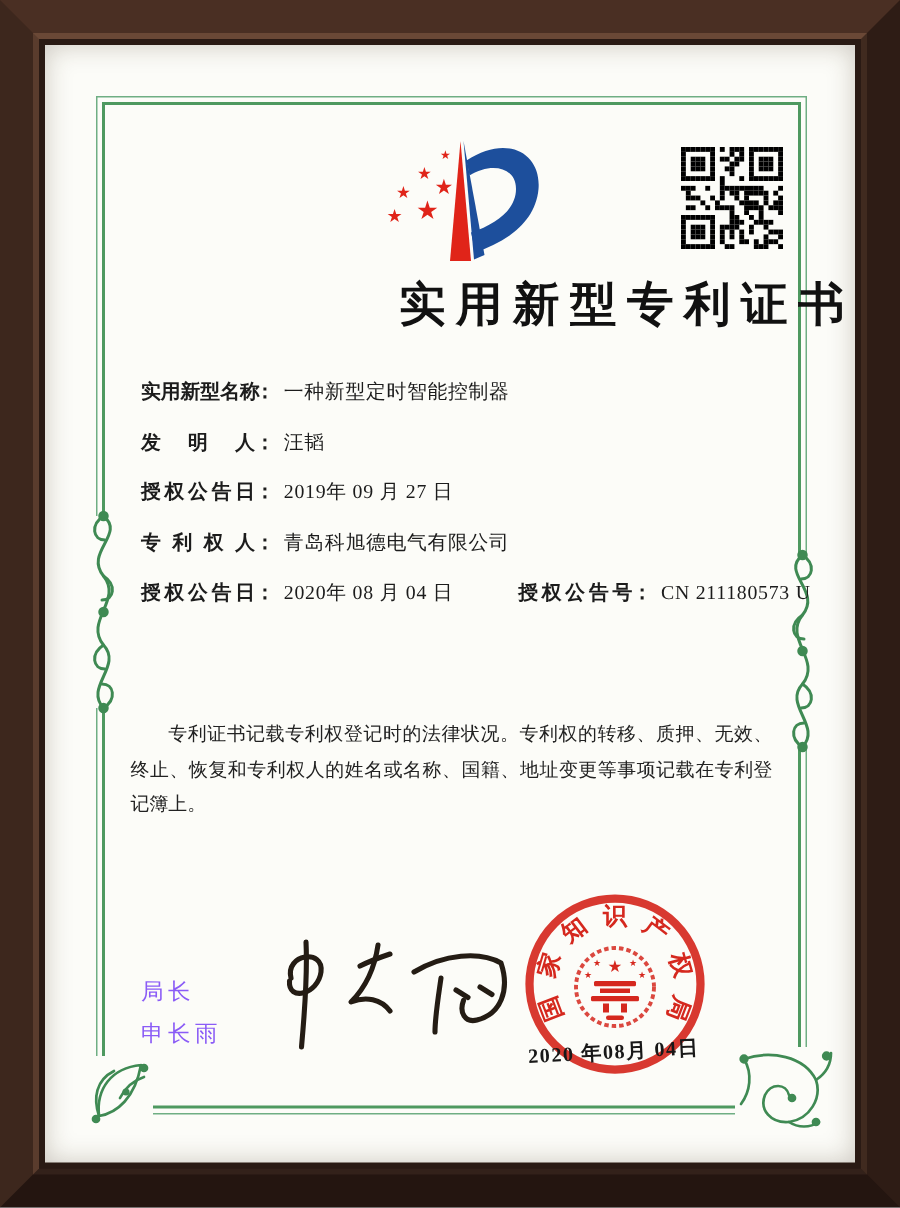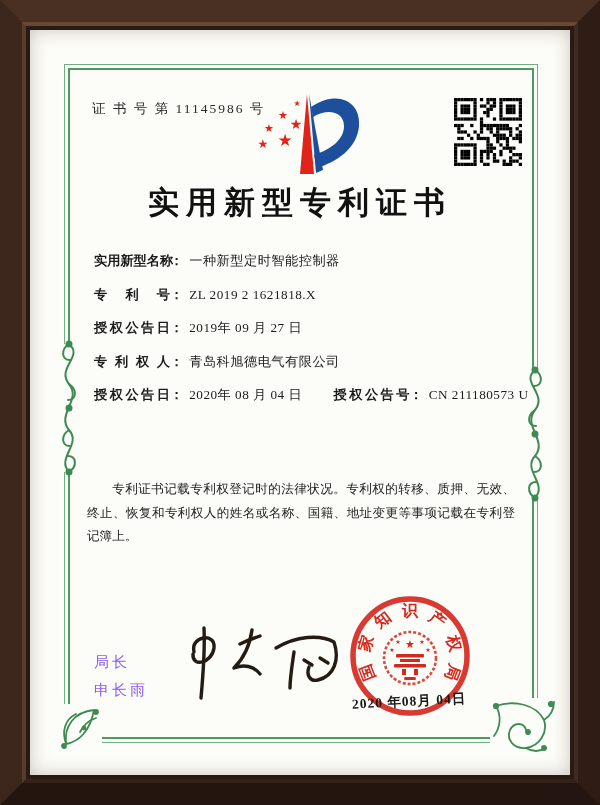--- a/index.html
+++ b/index.html
@@ -12,28 +12,28 @@
          border:4px solid;border-color:#6a4836 #402a1f #33211a #5a3c2d;}
   .paper{position:absolute;left:30px;top:30px;width:540px;height:745px;
          background:#fcfcf8;box-shadow:inset 0 0 18px rgba(60,40,20,.25);}
   
   .gb-outer,.gb-inner{position:absolute;box-sizing:border-box;border-style:solid;}
   .gb-outer{left:34px;top:34px;width:474px;height:679px;border-width:1px;}
   .gb-inner{left:38px;top:38px;width:466px;height:671px;border-width:2px;}
   .cert-no{position:absolute;left:62px;top:70px;font-size:13.5px;letter-spacing:2px;color:#2a2a2a;}
   .logo{position:absolute;left:220px;top:52px;}
   .qr{position:absolute;left:424px;top:68px;}
-  .title{position:absolute;left:0;top:152px;width:100%;text-align:center;
+  .title{position:absolute;left:0;top:152px;width:100%;text-align:right;
          font-size:31px;font-weight:bold;letter-spacing:7px;color:#111;}
   .fields{position:absolute;left:64px;top:222px;width:420px;font-size:13.2px;color:#1c1c1c;}
   .field-row{height:33.5px;white-space:nowrap;}
   .field-label{display:inline-block;width:76px;text-align:justify;text-align-last:justify;font-weight:bold;}
   .colon{font-weight:bold;margin-right:6px;}
   .field-value{letter-spacing:.5px;}
-  .pair2{margin-left:28px;}
+  .pair2{margin-left:40px;}
   .paras{position:absolute;left:57px;top:448px;width:428px;font-size:12.6px;line-height:23.5px;
          color:#222;text-align:justify;}
   .paras p{margin:0;text-indent:2em;}
   .signer{position:absolute;left:64px;top:618px;font-size:15px;letter-spacing:3px;color:#8b5cf6;line-height:28px;}
   .signature{position:absolute;left:138px;top:588px;}
   .seal{position:absolute;left:318px;top:564px;}
   .seal-date{position:absolute;left:322px;top:662px;width:140px;font-size:13.5px;font-weight:bold;
              color:#181818;transform:rotate(-3deg);letter-spacing:1px;}
   .patch{position:absolute;background:#fcfcf8;}
   .orn{position:absolute;}
@@ -94,21 +94,20 @@
         <path d="M8,12 C14,22 12,34 6,42"></path>
           <path d="M56,26 C62,22 66,16 66,8"></path>
         <path d="M38,54 C44,58 52,58 58,54"></path>
         <circle cx="8" cy="12" r="2.2" fill="#3f8a53"></circle>
           <circle cx="63" cy="10" r="2.2" fill="#3f8a53"></circle>
         <circle cx="40" cy="38" r="2" fill="#3f8a53"></circle>
           <circle cx="56" cy="54" r="2" fill="#3f8a53"></circle>
       </g>
     </svg>
 
-    <div class="cert-no">证 书 号 第 11145986 号</div>
 
     <svg class="logo" width="116" height="104" viewBox="0 0 116 104">
       <polygon points="57,12 50,92 64,92" fill="#e02419"></polygon>
       <polygon points="59,12 66,91 73,88" fill="#1d4f9c"></polygon>
       <path d="M61,25 C88,7 111,20 109,44 C107,67 86,80 67,86 L64,73 C82,67 94,57 94,44 C94,29 77,26 63,35 Z" fill="#1d4f9c"></path>
       <g fill="#e02419" font-family="'DejaVu Sans',sans-serif" text-anchor="middle">
         <text x="47" y="24" font-size="8">★</text>
         <text x="33" y="37" font-size="11">★</text>
         <text x="46" y="47" font-size="14">★</text>
         <text x="19" y="50" font-size="11">★</text>
@@ -339,21 +338,21 @@
         <rect x="20" y="20" width="1" height="1"></rect>
       </svg>
 
     <div class="title">实用新型专利证书</div>
 
     <div class="fields">
       <div class="field-row">
         <span class="field-label">实用新型名称</span><span class="colon">：</span><span class="field-value">一种新型定时智能控制器</span>
       </div>
       <div class="field-row">
-        <span class="field-label">专利号</span><span class="colon">：</span><span class="field-value">ZL 2019 2 1621818.X</span>
+        <span class="field-label">发明人</span><span class="colon">：</span><span class="field-value">汪韬</span>
       </div>
       <div class="field-row">
         <span class="field-label">授权公告日</span><span class="colon">：</span><span class="field-value">2019年 09 月 27 日</span>
       </div>
       <div class="field-row">
         <span class="field-label">专利权人</span><span class="colon">：</span><span class="field-value">青岛科旭德电气有限公司</span>
       </div>
       <div class="field-row">
         <span class="field-label">授权公告日</span><span class="colon">：</span><span class="field-value">2020年 08 月 04 日</span>
         <span class="pair2"><span class="field-label">授权公告号</span><span class="colon">：</span><span class="field-value">CN 211180573 U</span></span>

